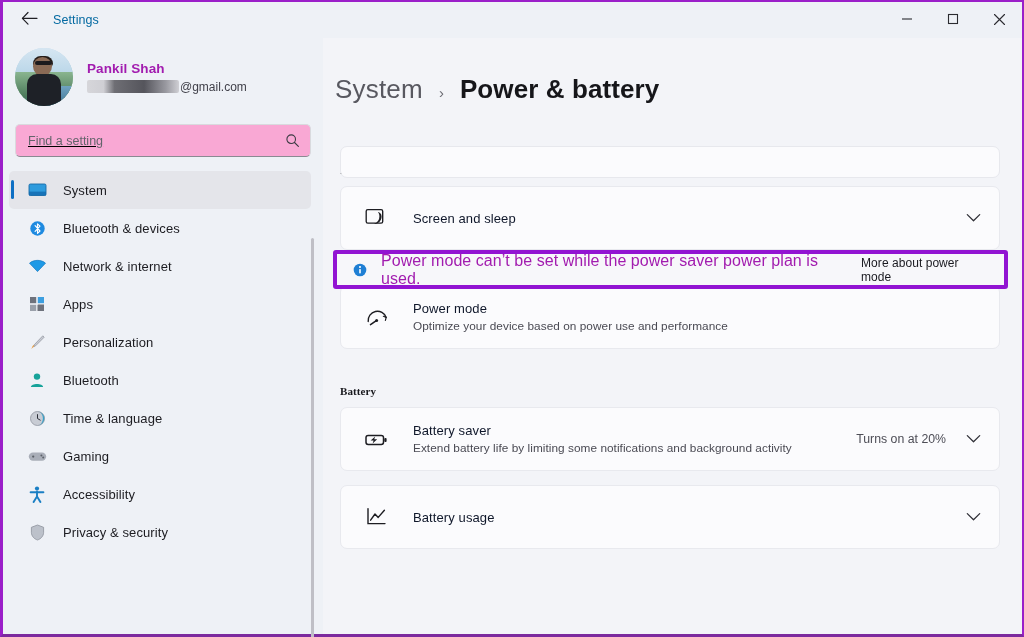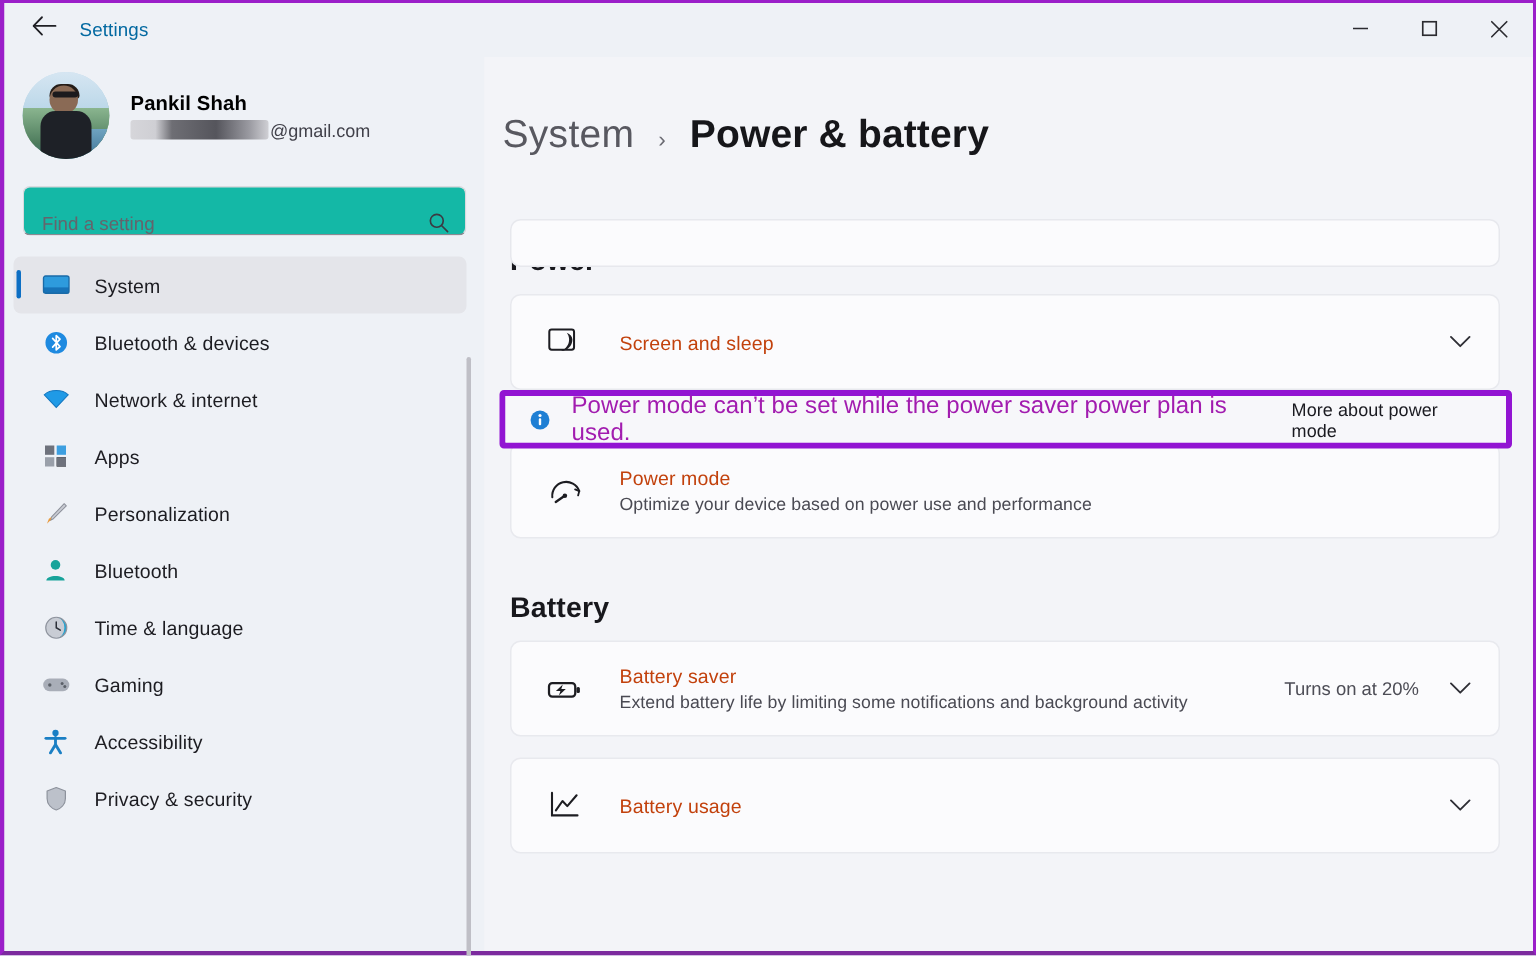--- a/index.html
+++ b/index.html
@@ -93,36 +93,37 @@
   }
   .avatar .glasses {
     position:absolute; left:50%; top:22%; width:17px; height:4px;
     margin-left:-9px; background:#1c1a1d; border-radius:2px;
   }
   .avatar .torso {
     position:absolute; left:50%; top:44%; width:34px; height:34px;
     margin-left:-17px; border-radius:10px 10px 0 0; background:#1e2127;
   }
   .acct-info { margin-left: 14px; min-width: 0; }
-  .acct-name { font-size: 13.5px; color: #000000; font-weight: 600; letter-spacing: .1px; }
+  .acct-name { font-size: 13.5px; color: #a21caf; font-weight: 600; letter-spacing: .1px; }
   .acct-mail { font-size: 12px; color: #41414a; margin-top: 4px; display:flex; align-items:center;justify-content:flex-end; }
   .redact {
     display: inline-block; width: 92px; height: 13px; border-radius: 2px;
     background: linear-gradient(90deg,#d6d6da 0%,#cfcfd4 18%,#6e6e74 30%,#55555c 62%,#9a9aa1 86%,#cfcfd4 100%);
     margin-right: 1px;
   }
 
   .searchwrap { padding: 12px 12px 0 12px; }
   .searchbox {
-    height: 33px; background: #14b8a6;
+    height: 33px; background: #f9a8d4;
     border: 1px solid #d9dade;
     border-bottom: 1.6px solid #8a8a92;
     border-radius: 5px;
-    display: flex; align-items: flex-end;
+    display: flex; align-items: center;
     padding: 0 10px 0 12px;
+    text-decoration: underline;
   }
   .searchbox input {
     flex: 1 1 auto; border: 0; outline: 0; background: transparent;
     font-family: "Liberation Sans", sans-serif;
     font-size: 12.5px; color: #33333a;
   }
   .searchbox input::placeholder { color: #64646c; }
   .search-ico { color: #3b3b43; display: flex; }
 
   .navlist { margin-top: 14px; padding: 0 12px 0 6px; position: relative; }
@@ -170,22 +171,22 @@
 
   .scrollarea { position: relative; height: 517px; }
 
   .partial-card {
     position: absolute; left: 5px; right: 22px; top: -18px;
     height: 32px; background: #fbfbfd; border-radius: 7px;
     border: 1px solid #e7e8ed;
   }
 
   .section-label {
-    font-size: 19px; color: #18181d; font-weight: 600;
-    margin: 46px 0 10px 5px; letter-spacing: .1px;
+    font-size: 11px; color: #18181d; font-weight: 600;
+    margin: 46px 0 10px 5px; letter-spacing: .1px; font-family: Liberation Serif, serif;
   }
   .section-label.battery { margin-top: 36px; }
 
   .card {
     background: #fbfbfd;
     border: 1px solid #e8e9ee;
     border-radius: 7px;
     margin: 0 22px 0 5px;
     overflow: hidden;
   }
@@ -194,21 +195,21 @@
     height: 62px;
     padding: 0 18px 0 22px;
   }
   .row-ico {
     width: 28px; flex: 0 0 28px;
     display: flex; align-items: center; justify-content: center;
     color: #1d1d22;
     margin-right: 22px;
   }
   .row-text { flex: 1 1 auto; min-width: 0; }
-  .row-title { font-size: 13px; color: #c2410c; letter-spacing: .1px; }
+  .row-title { font-size: 13px; color: #0f172a; letter-spacing: .1px; }
   .row-sub { font-size: 11.8px; color: #4a4a53; margin-top: 3px; letter-spacing: .05px; }
   .row-value { font-size: 12.3px; color: #4d4d56; margin-right: 20px; white-space: nowrap; }
   .chev { color: #2f2f36; display: flex; align-items: center; }
 
   
   .banner-wrap {
     margin: 0 14px 0 -2px;
     border: 4px solid #9214d2;
     border-radius: 3px;
     position: relative;

